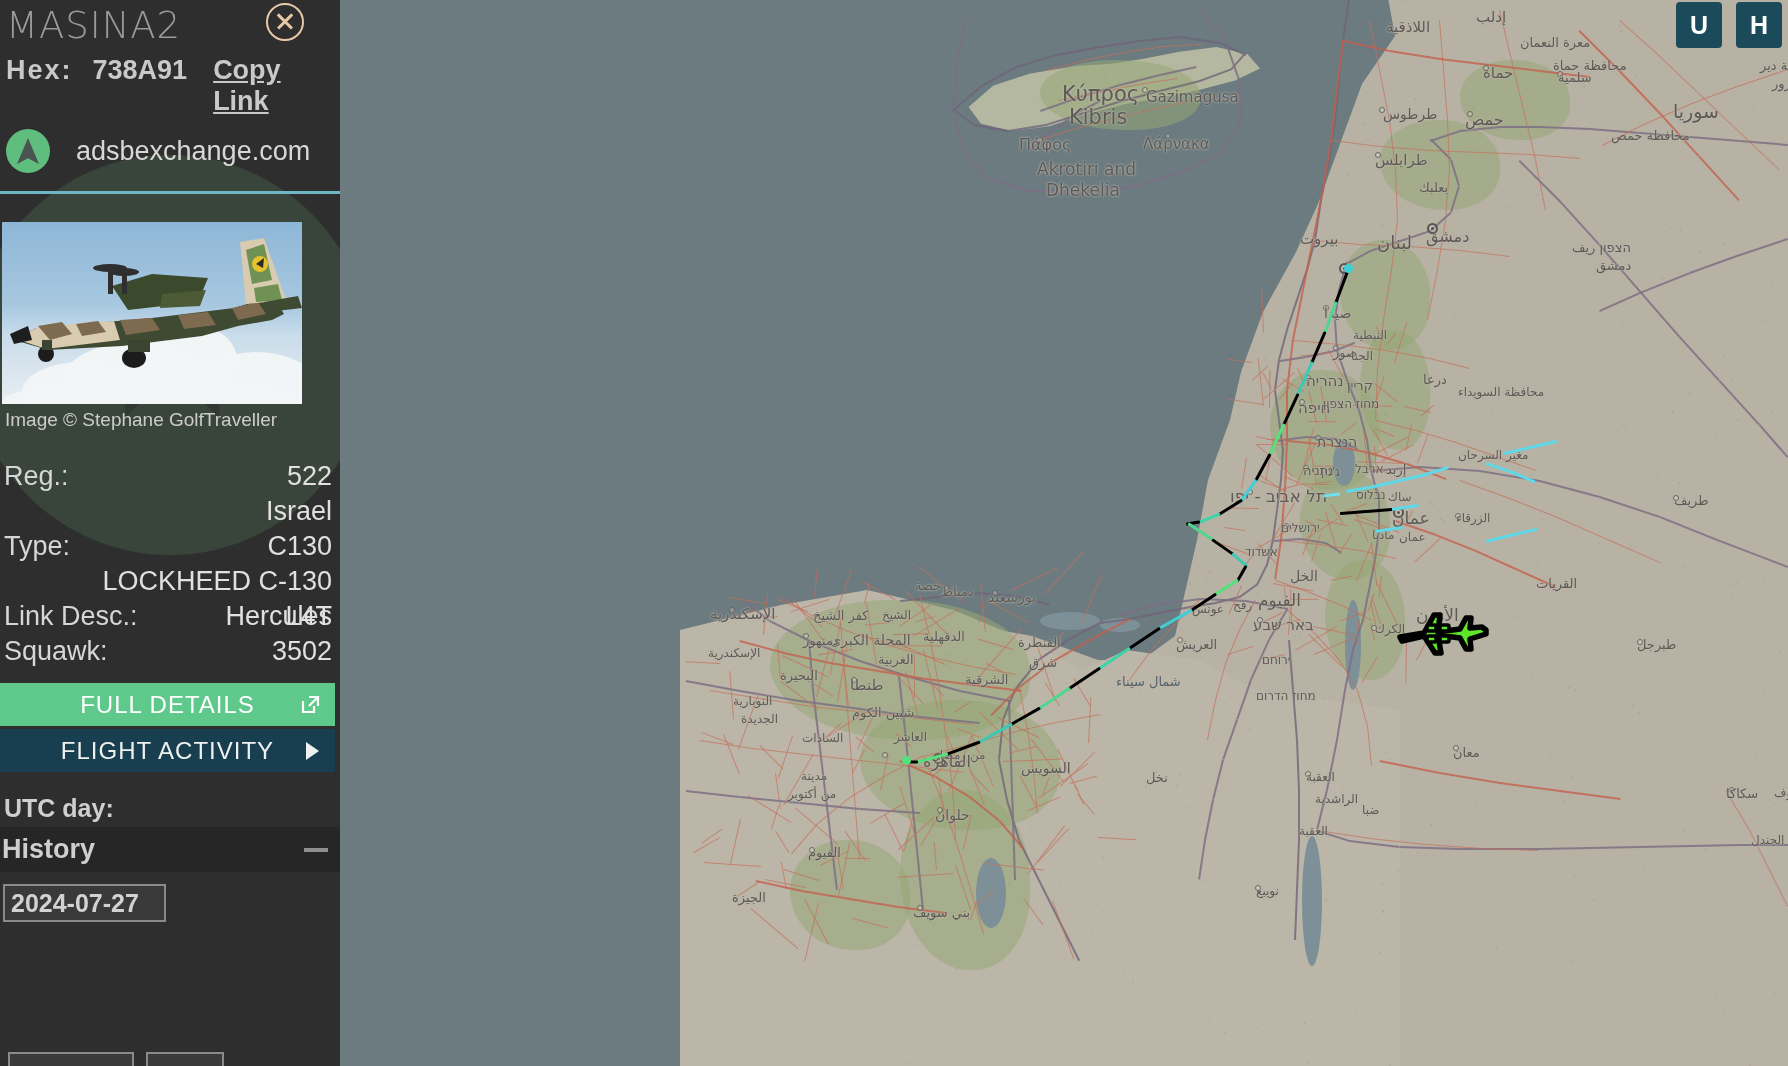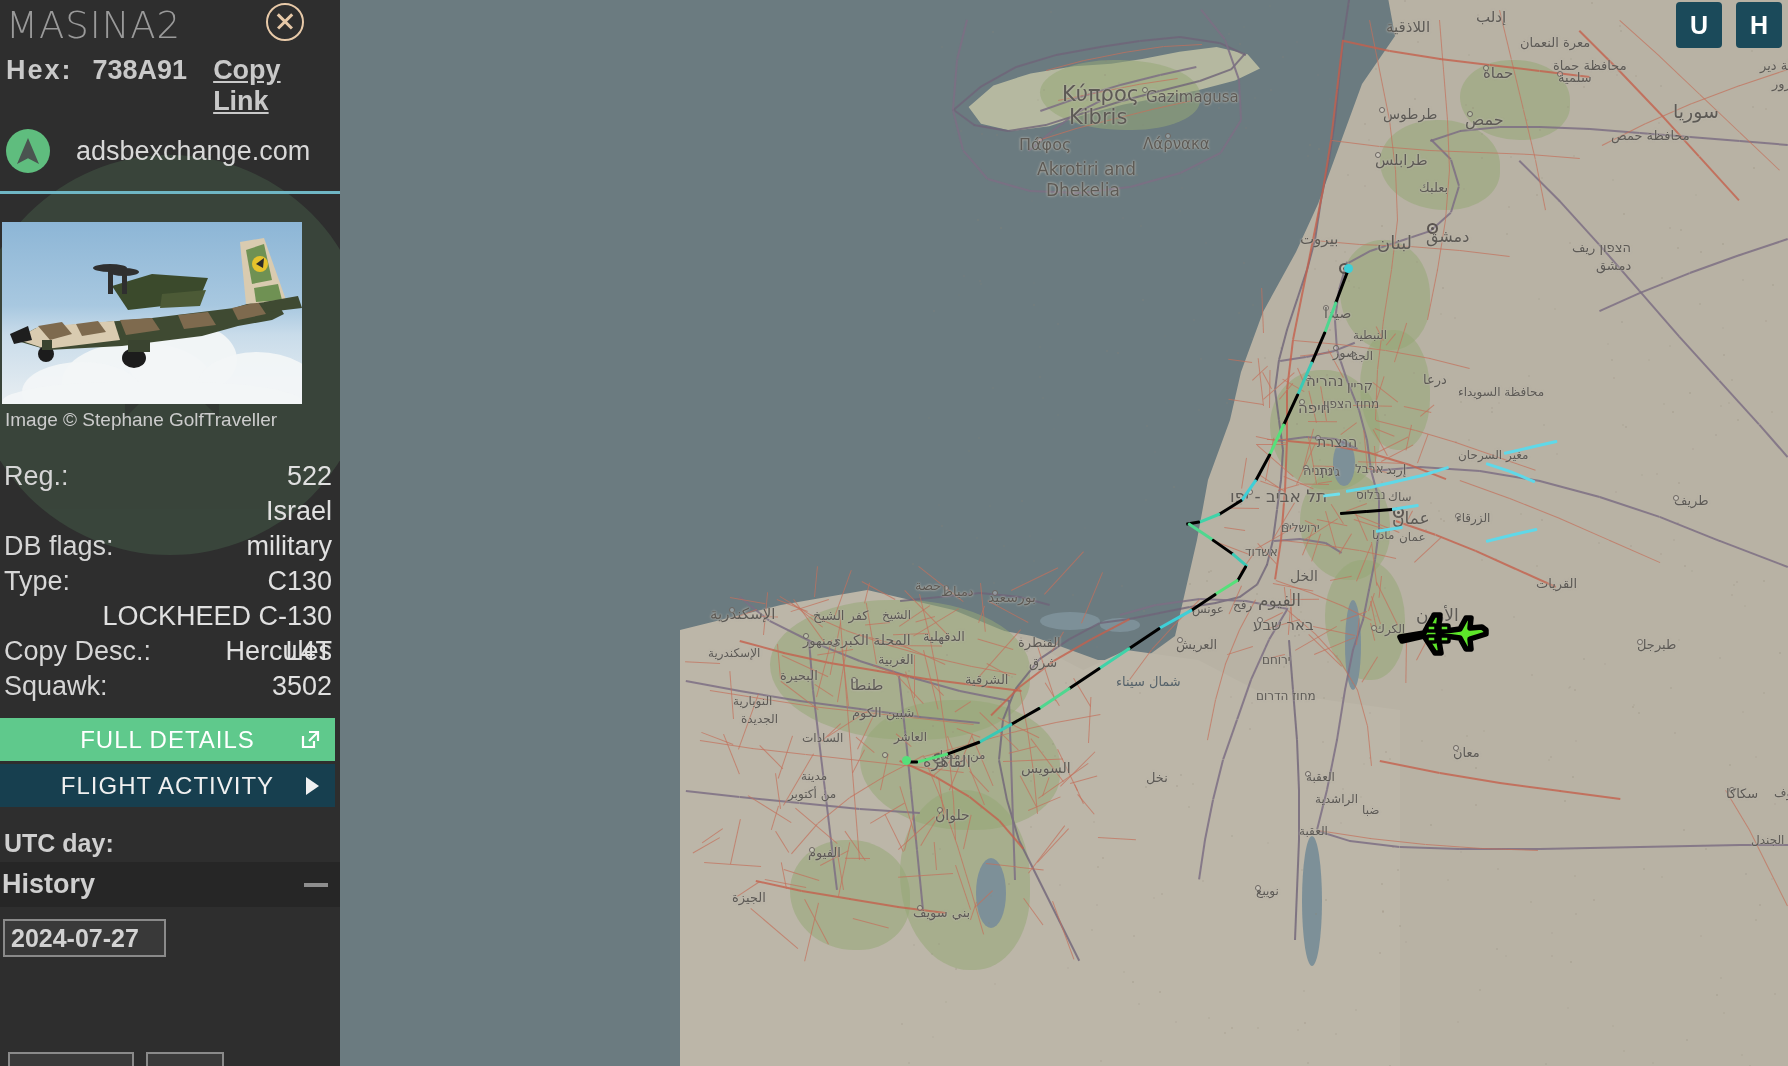--- a/index.html
+++ b/index.html
@@ -1670,32 +1670,28 @@
 
       <div id="rows">
           <div class="row">
             <span class="lbl">Reg.:</span>
             <span class="val">522</span>
           </div>
           <div class="row full">
             <span class="val">Israel</span>
           </div>
           <div class="row">
-            <span class="lbl">DB flags:</span>
-            <span class="val">military</span>
-          </div>
-          <div class="row">
             <span class="lbl">Type:</span>
             <span class="val">C130</span>
           </div>
           <div class="row full">
             <span class="val">LOCKHEED C-130 Hercules</span>
           </div>
           <div class="row">
-            <span class="lbl">Copy Desc.:</span>
+            <span class="lbl">Link Desc.:</span>
             <span class="val">L4T</span>
           </div>
           <div class="row">
             <span class="lbl">Squawk:</span>
             <span class="val">3502</span>
           </div>
         </div>
 
       <div id="full-details">
         <span>FULL DETAILS</span>

